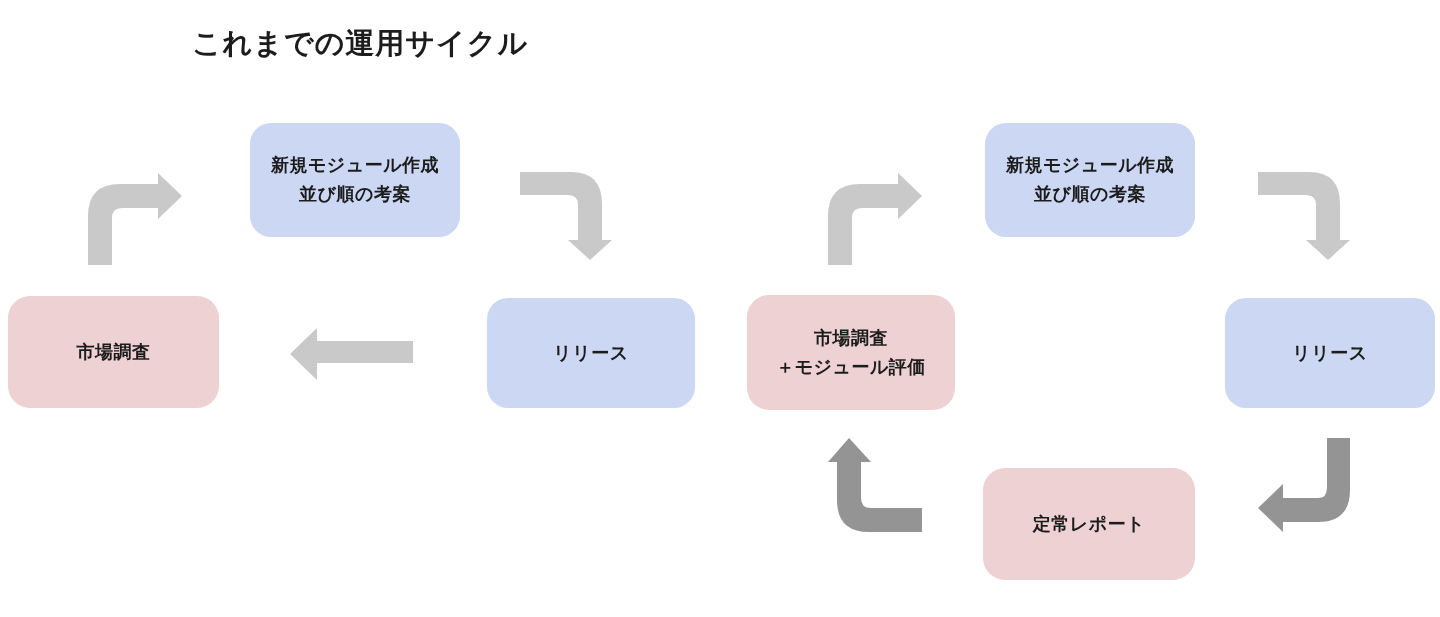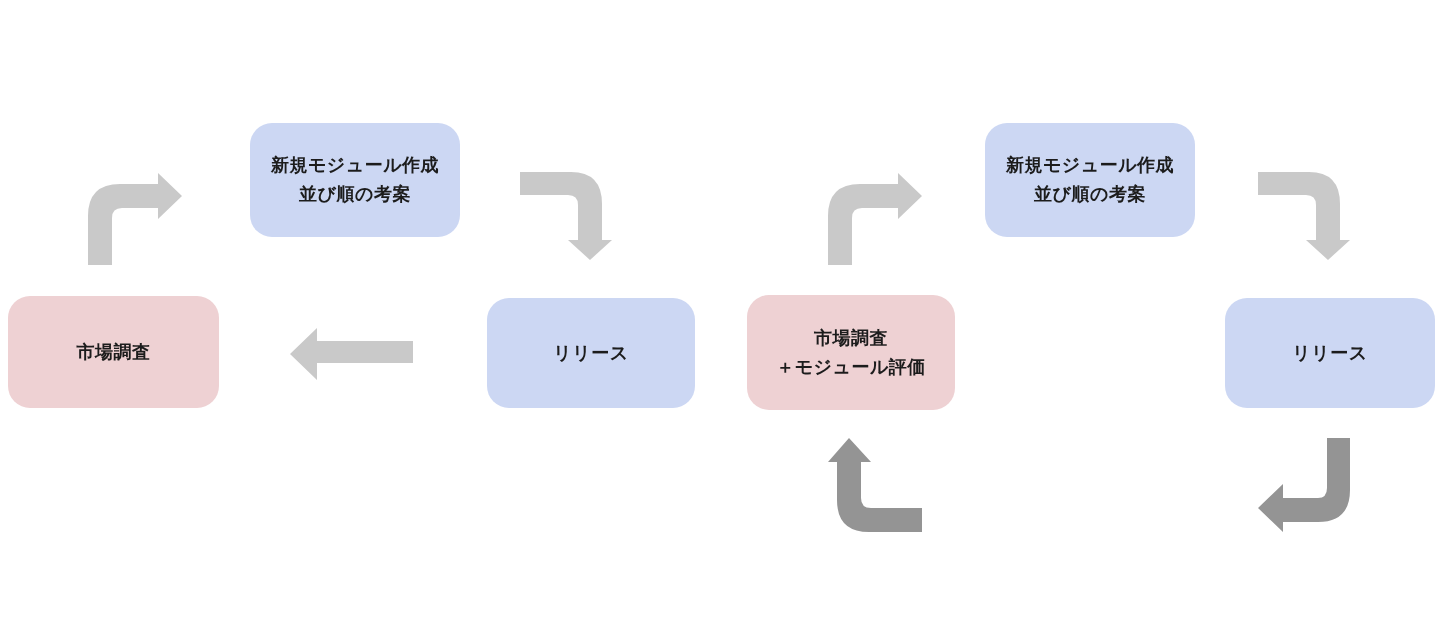--- a/index.html
+++ b/index.html
@@ -11,21 +11,21 @@
     position:absolute;top:24px;font-size:29px;font-weight:bold;
     letter-spacing:1px;text-align:center;white-space:nowrap;color:var(--text,#1c1c1c);
   }
   .title-left{left:160px;width:400px;}
   .title-right{left:852px;width:400px;}
   .node{
     position:absolute;display:flex;align-items:center;justify-content:center;
     border-radius:22px;text-align:center;font-size:18px;font-weight:700;
     line-height:29px;white-space:pre-line;letter-spacing:0.5px;
   }
-  .node.blue{background:var(--box-blue,#ccd7f3);}
+  .node.blue{background:var(--box-blue,#ccd7f3);border-radius:21px;}
   .node.pink{background:var(--box-pink,#eed1d3);}
   .arrow{position:absolute;}
   .arrow svg{display:block;}
 
   
   .l-module{left:250px;top:123px;width:210px;height:114px;}
   .l-release{left:487px;top:298px;width:208px;height:110px;}
   .l-research{left:8px;top:296px;width:211px;height:112px;}
   .l-arrow-up-right{left:88px;top:170px;}
   .l-arrow-right-down{left:520px;top:172px;}
@@ -39,20 +39,21 @@
   .r-arrow-up-right{left:828px;top:170px;}
   .r-arrow-right-down{left:1258px;top:172px;}
   .r-arrow-down-left{left:1258px;top:438px;}
   .r-arrow-left-up{left:828px;top:438px;}
 </style>
 </head>
 <body>
 
 <div class="canvas">
 
+  <div class="diagram-title title-left">これまでの運用サイクル</div>
 
   <div class="node blue l-module">新規モジュール作成
 並び順の考案</div>
   <div class="node blue l-release">リリース</div>
   <div class="node pink l-research">市場調査</div>
 
   <div class="arrow l-arrow-up-right">
     <svg width="94" height="95" viewBox="0 0 94 95">
       <path d="M 0 95 L 0 46 Q 0 14 32 14 L 70 14 L 70 3 L 94 26 L 70 49 L 70 38 L 34 38 Q 24 38 24 48 L 24 95 Z" fill="#c9c9c9"></path>
     </svg>
@@ -66,20 +67,21 @@
     <svg width="123" height="52" viewBox="0 0 123 52">
       <path d="M 123 13 L 27 13 L 27 0 L 0 26 L 27 52 L 27 35 L 123 35 Z" fill="#c9c9c9"></path>
     </svg>
   </div>
 
   <div class="node blue r-module">新規モジュール作成
 並び順の考案</div>
   <div class="node blue r-release">リリース</div>
   <div class="node pink r-research">市場調査
 ＋モジュール評価</div>
+  <div class="node pink r-report">定常レポート</div>
 
   <div class="arrow r-arrow-up-right">
     <svg width="94" height="95" viewBox="0 0 94 95">
       <path d="M 0 95 L 0 46 Q 0 14 32 14 L 70 14 L 70 3 L 94 26 L 70 49 L 70 38 L 34 38 Q 24 38 24 48 L 24 95 Z" fill="#c9c9c9"></path>
     </svg>
   </div>
   <div class="arrow r-arrow-right-down">
     <svg width="93" height="88" viewBox="0 0 93 88">
       <path d="M 0 0 L 51 0 Q 82 0 82 32 L 82 68 L 92 68 L 70 88 L 48 68 L 58 68 L 58 33 Q 58 23 48 23 L 0 23 Z" fill="#c9c9c9"></path>
     </svg>

